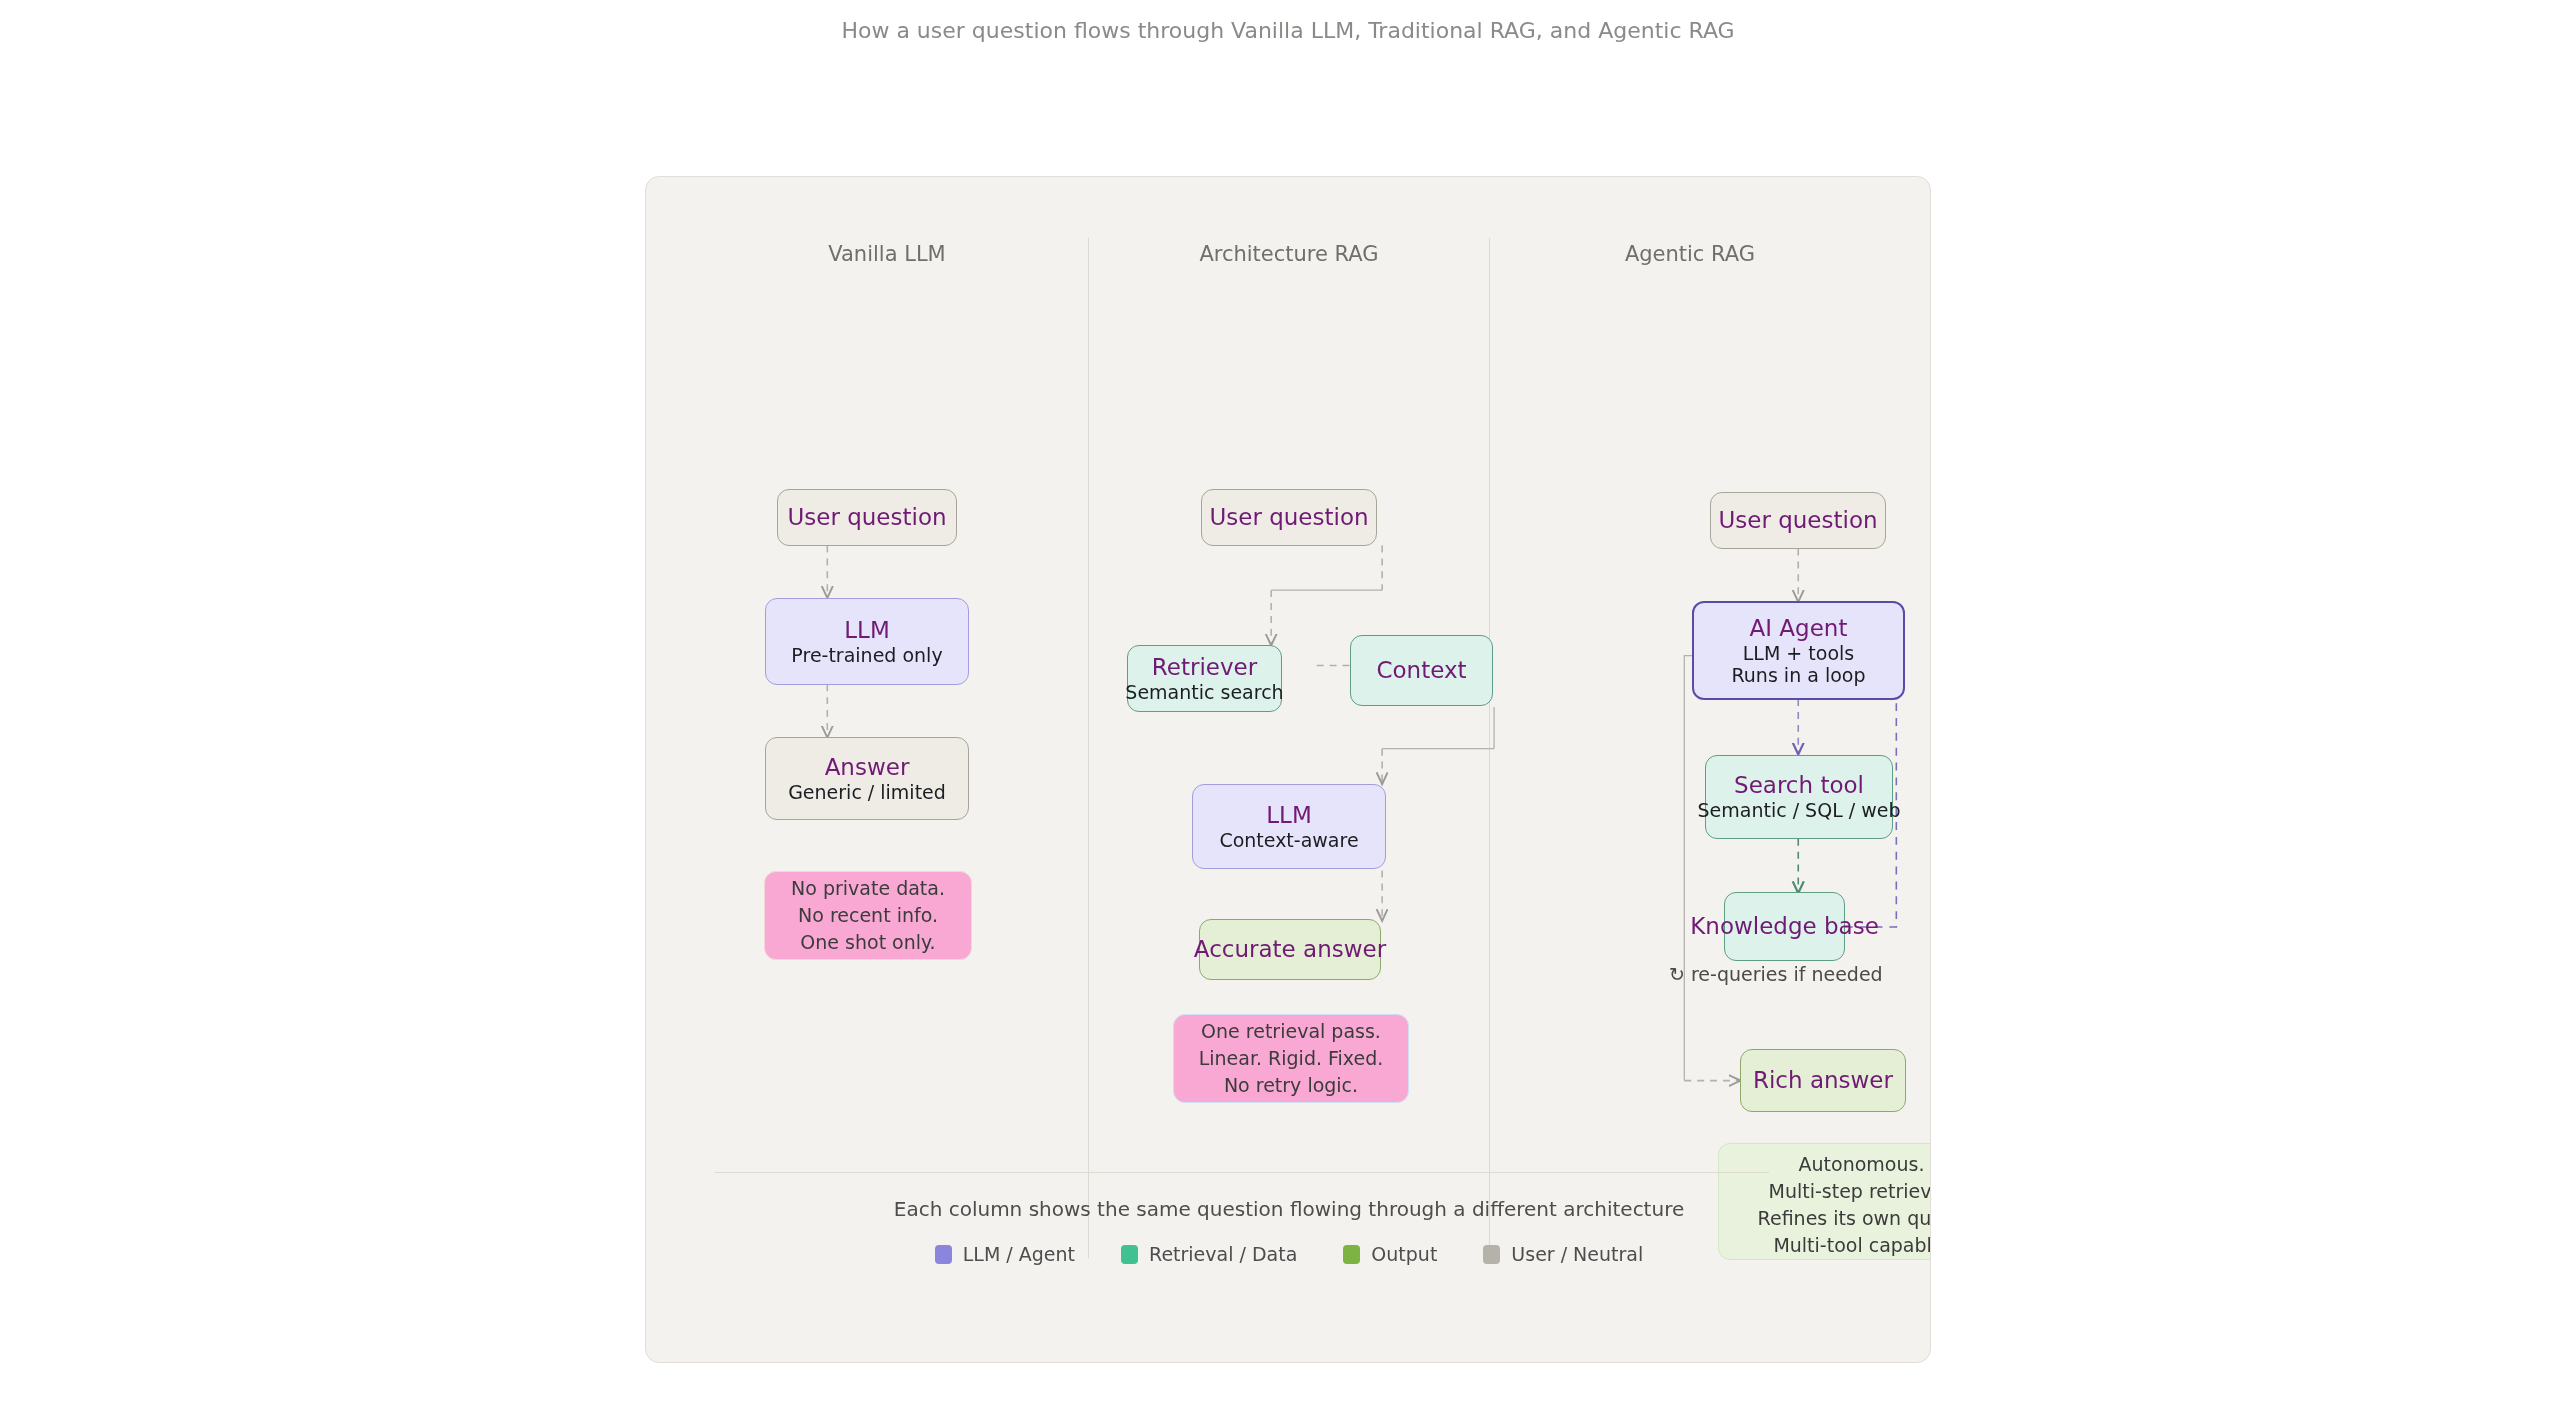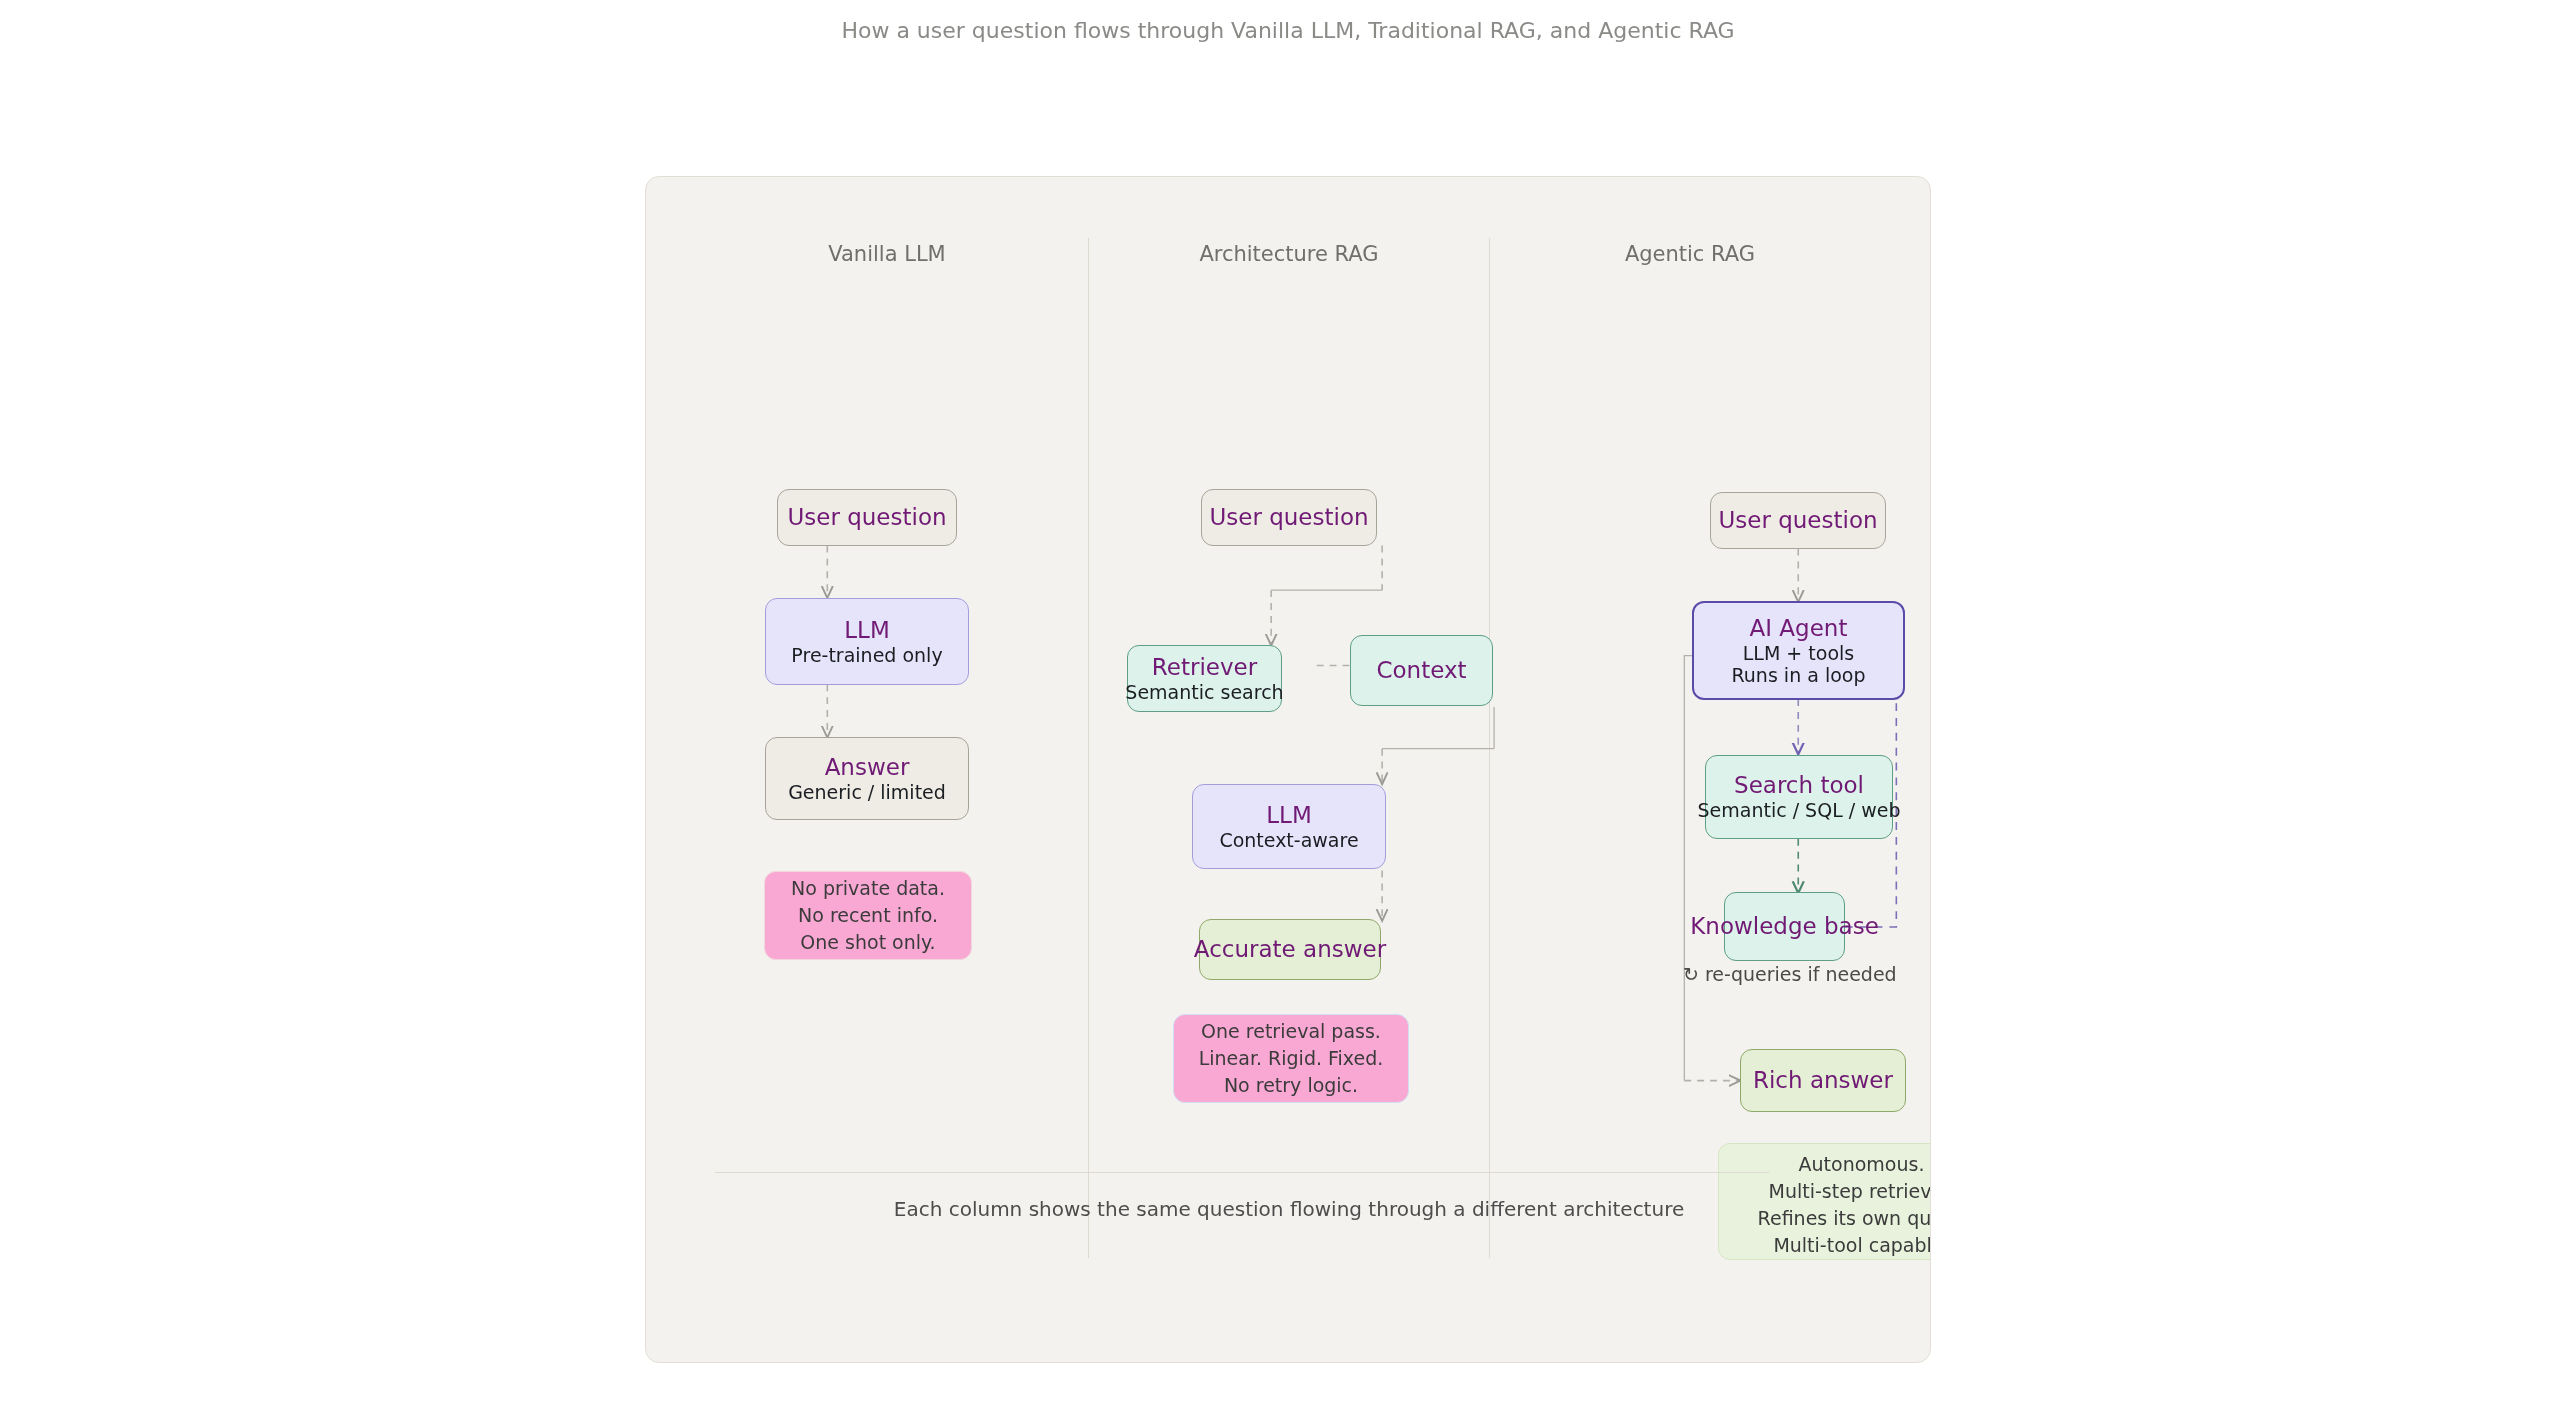--- a/index.html
+++ b/index.html
@@ -241,21 +241,21 @@
 
     <div class="node n-data" style="left:216px; top:578px; width:188px; height:84px;">
       <span class="n-title">Search tool</span>
       <span class="n-sub">Semantic / SQL / web</span>
     </div>
 
     <div class="node n-data" style="left:235px; top:715px; width:121px; height:69px;">
       <span class="n-title">Knowledge base</span>
     </div>
 
-    <div class="loop-label" style="left:194px; top:786px;">↻ re-queries if needed</div>
+    <div class="loop-label" style="left:180px; top:786px;">↻ re-queries if needed</div>
 
     <div class="edge-label" style="left:440px; top:357px;">
       <div>resu</div>
       <div>pass</div>
       <div>bacl</div>
     </div>
 
     <div class="node n-output" style="left:251px; top:872px; width:166px; height:63px;">
       <span class="n-title">Rich answer</span>
     </div>
@@ -264,15 +264,33 @@
       <span class="nl">Autonomous.</span>
       <span class="nl">Multi-step retrieval.</span>
       <span class="nl">Refines its own query.</span>
       <span class="nl">Multi-tool capable.</span>
     </div>
   </div>
 
   <div class="foot-rule"></div>
   <div class="foot-note">Each column shows the same question flowing through a different architecture</div>
 
+  <div class="legend">
+    <div class="legend-item">
+      <span class="swatch" style="background:#8b85dd"></span>
+      <span class="legend-label">LLM / Agent</span>
+    </div>
+    <div class="legend-item">
+      <span class="swatch" style="background:#3fc191"></span>
+      <span class="legend-label">Retrieval / Data</span>
+    </div>
+    <div class="legend-item">
+      <span class="swatch" style="background:#7cb342"></span>
+      <span class="legend-label">Output</span>
+    </div>
+    <div class="legend-item">
+      <span class="swatch" style="background:#b5b2aa"></span>
+      <span class="legend-label">User / Neutral</span>
+    </div>
+  </div>
 
 </div>
 
 
 </body></html>

